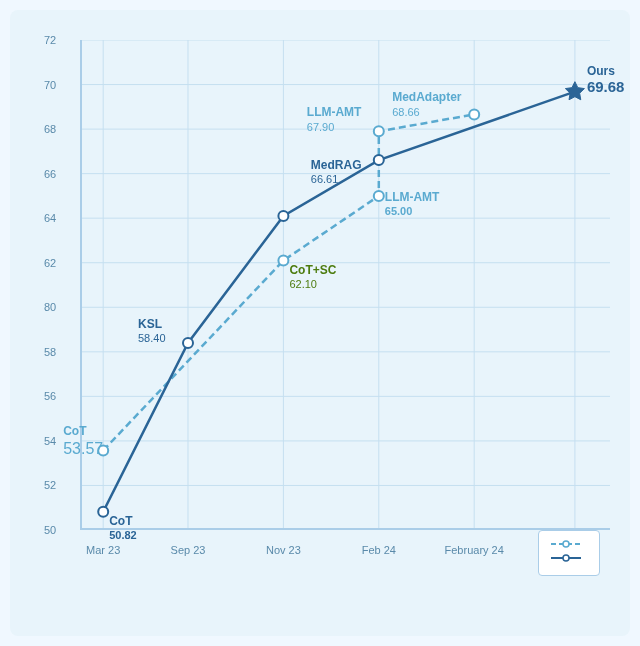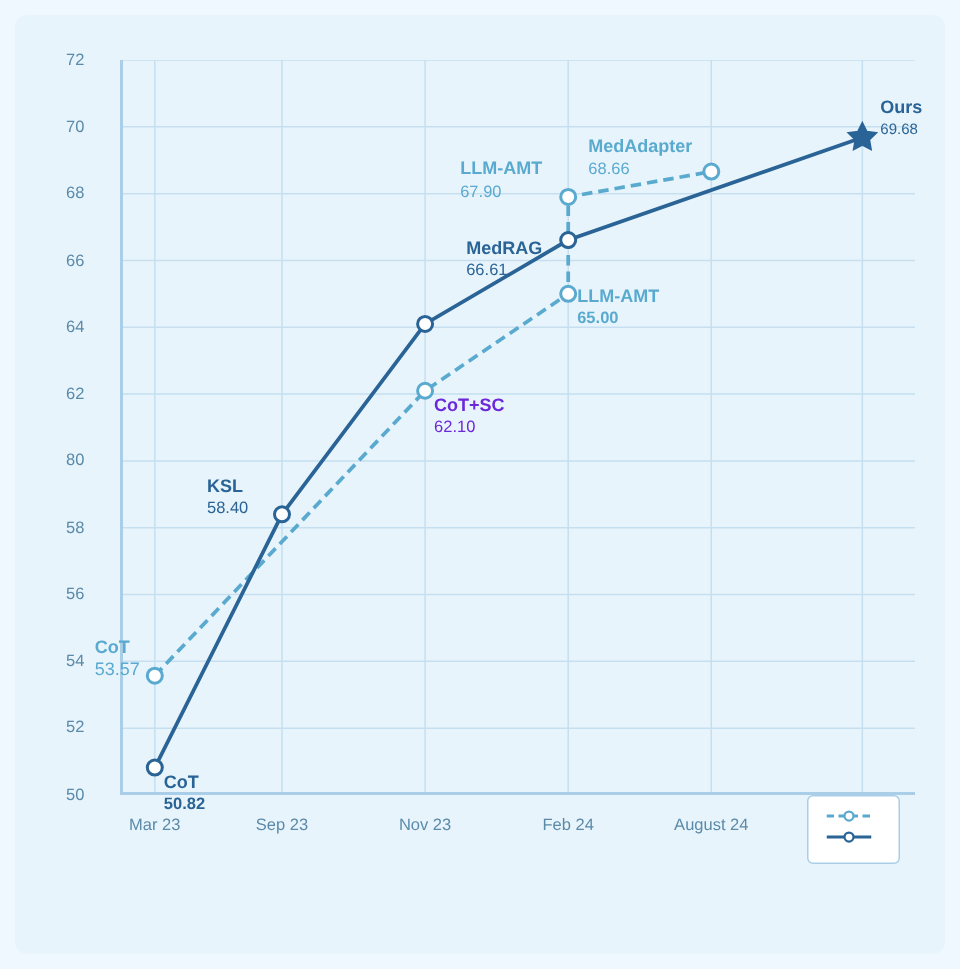--- a/index.html
+++ b/index.html
@@ -139,31 +139,31 @@
       <div class="y-tick-label" style="top: 222.727px;">62</div>
       <div class="y-tick-label" style="top: 178.182px;">64</div>
       <div class="y-tick-label" style="top: 133.636px;">66</div>
       <div class="y-tick-label" style="top: 89.0909px;">68</div>
       <div class="y-tick-label" style="top: 44.5455px;">70</div>
       <div class="y-tick-label" style="top: 0px;">72</div>
       <div class="x-tick-label" style="left: 21.2px;">Mar 23</div>
       <div class="x-tick-label" style="left: 106px;">Sep 23</div>
       <div class="x-tick-label" style="left: 201.4px;">Nov 23</div>
       <div class="x-tick-label" style="left: 296.8px;">Feb 24</div>
-      <div class="x-tick-label" style="left: 392.2px;">August 24</div>
+      <div class="x-tick-label" style="left: 392.2px;">February 24</div>
       <div class="x-tick-label" style="left: 492.9px;">Aug 24</div>
-      <div style="position: absolute; color: rgb(90, 170, 208); font-size: 12px; font-weight: bold; line-height: 1.2; white-space: nowrap; pointer-events: none; left: -18.8px; top: 384.486px;"><span>CoT</span><br><span style="font-weight:normal;font-size:12px;">53.57</span></div>
-      <div style="position: absolute; color: #6d28d9; font-size: 12px; font-weight: bold; line-height: 1.2; white-space: nowrap; pointer-events: none; left: 207.4px; top: 222.5px;"><span>CoT+SC</span><br><span style="font-weight:normal;font-size:11px;">62.10</span></div>
+      <div style="position: absolute; color: rgb(90, 170, 208); font-size: 12px; font-weight: bold; line-height: 1.2; white-space: nowrap; pointer-events: none; left: -18.8px; top: 384.486px;"><span>CoT</span><br><span style="font-weight:normal;font-size:16px;">53.57</span></div>
+      <div style="position: absolute; color: #4d7c0f; font-size: 12px; font-weight: bold; line-height: 1.2; white-space: nowrap; pointer-events: none; left: 207.4px; top: 222.5px;"><span>CoT+SC</span><br><span style="font-weight:normal;font-size:11px;">62.10</span></div>
       <div style="position: absolute; color: rgb(90, 170, 208); font-size: 12px; font-weight: bold; line-height: 1.2; white-space: nowrap; pointer-events: none; left: 302.8px; top: 149.909px;"><span>LLM-AMT</span><br><span style="font-weight:bold;font-size:11px;">65.00</span></div>
       <div style="position: absolute; color: rgb(90, 170, 208); font-size: 12px; font-weight: bold; line-height: 1.2; white-space: nowrap; pointer-events: none; left: 224.8px; top: 65.3182px;"><span>LLM-AMT</span><br><span style="font-weight:normal;font-size:11px;">67.90</span></div>
       <div style="position: absolute; color: rgb(90, 170, 208); font-size: 12px; font-weight: bold; line-height: 1.2; white-space: nowrap; pointer-events: none; left: 310.2px; top: 50.3909px;"><span>MedAdapter</span><br><span style="font-weight:normal;font-size:11px;">68.66</span></div>
       <div style="position: absolute; color: rgb(42, 100, 150); font-size: 12px; font-weight: bold; line-height: 1.2; white-space: nowrap; pointer-events: none; left: 27.2px; top: 473.736px;"><span>CoT</span><br><span style="font-weight:bold;font-size:11px;">50.82</span></div>
       <div style="position: absolute; color: rgb(42, 100, 150); font-size: 12px; font-weight: bold; line-height: 1.2; white-space: nowrap; pointer-events: none; left: 56px; top: 276.909px;"><span>KSL</span><br><span style="font-weight:normal;font-size:11px;">58.40</span></div>
       <div style="position: absolute; color: rgb(42, 100, 150); font-size: 12px; font-weight: bold; line-height: 1.2; white-space: nowrap; pointer-events: none; left: 228.8px; top: 118.05px;"><span>MedRAG</span><br><span style="font-weight:normal;font-size:11px;">66.61</span></div>
-      <div style="position: absolute; color: rgb(42, 100, 150); font-size: 12px; font-weight: bold; line-height: 1.2; white-space: nowrap; pointer-events: none; left: 504.9px; top: 23.6727px;"><span>Ours</span><br><span style="font-weight:normal;font-size:10px;">69.68</span></div>
+      <div style="position: absolute; color: rgb(42, 100, 150); font-size: 12px; font-weight: bold; line-height: 1.2; white-space: nowrap; pointer-events: none; left: 504.9px; top: 23.6727px;"><span>Ours</span><br><span style="font-weight:bold;font-size:15px;">69.68</span></div>
     </div>
 
   <div class="x-axis-label" style="position:absolute;bottom:8px;left:50%;transform:translateX(-50%);font-size:12px;color:#4a7fa5;"></div>
 
   <div class="legend">
     <div class="legend-item">
       <svg width="30" height="10">
         <line x1="0" y1="5" x2="30" y2="5" stroke="#5aaad0" stroke-width="2" stroke-dasharray="5,3"></line>
         <circle cx="15" cy="5" r="3" fill="white" stroke="#5aaad0" stroke-width="1.5"></circle>
       </svg>

